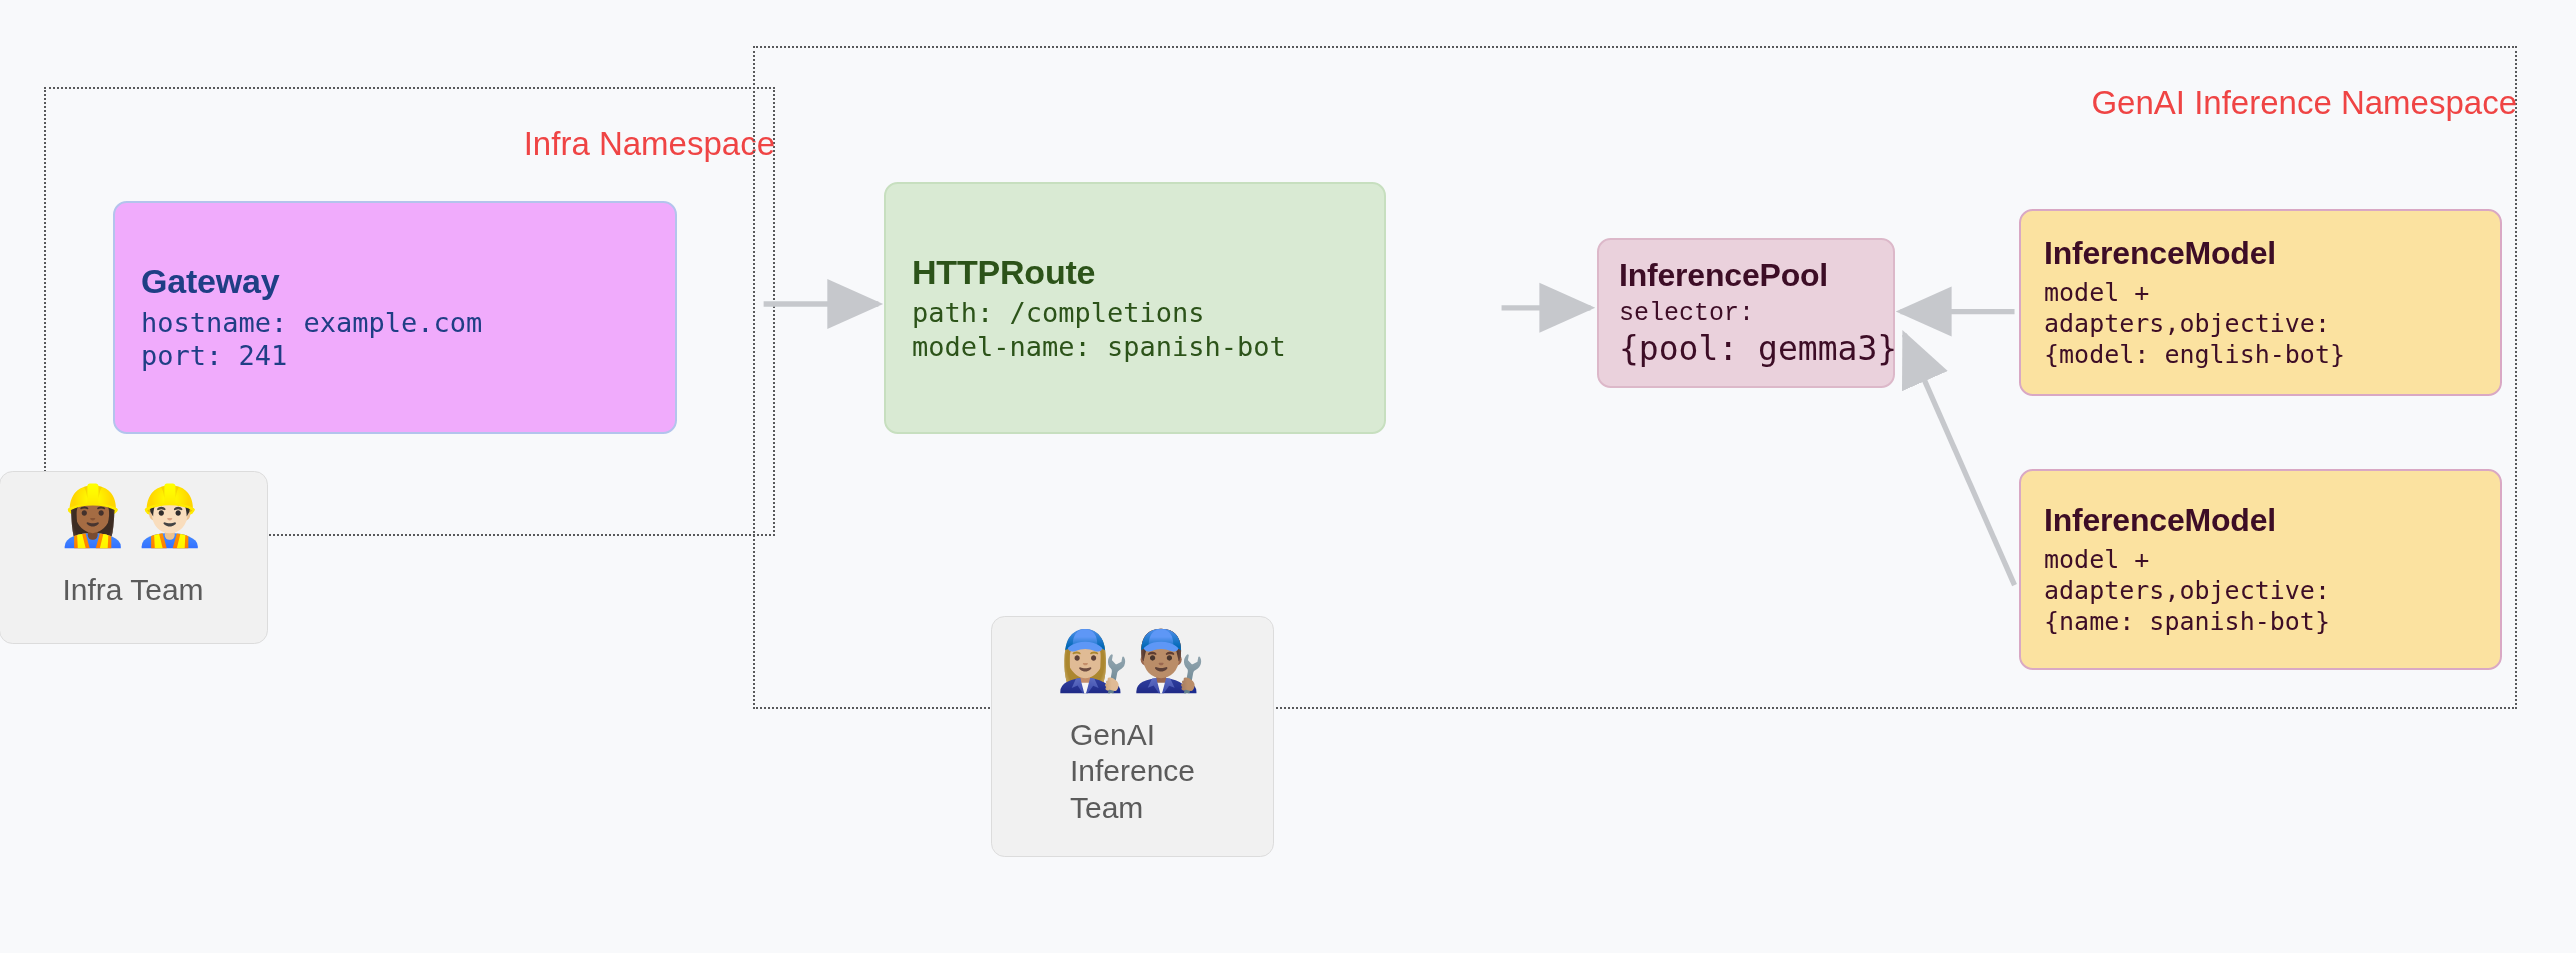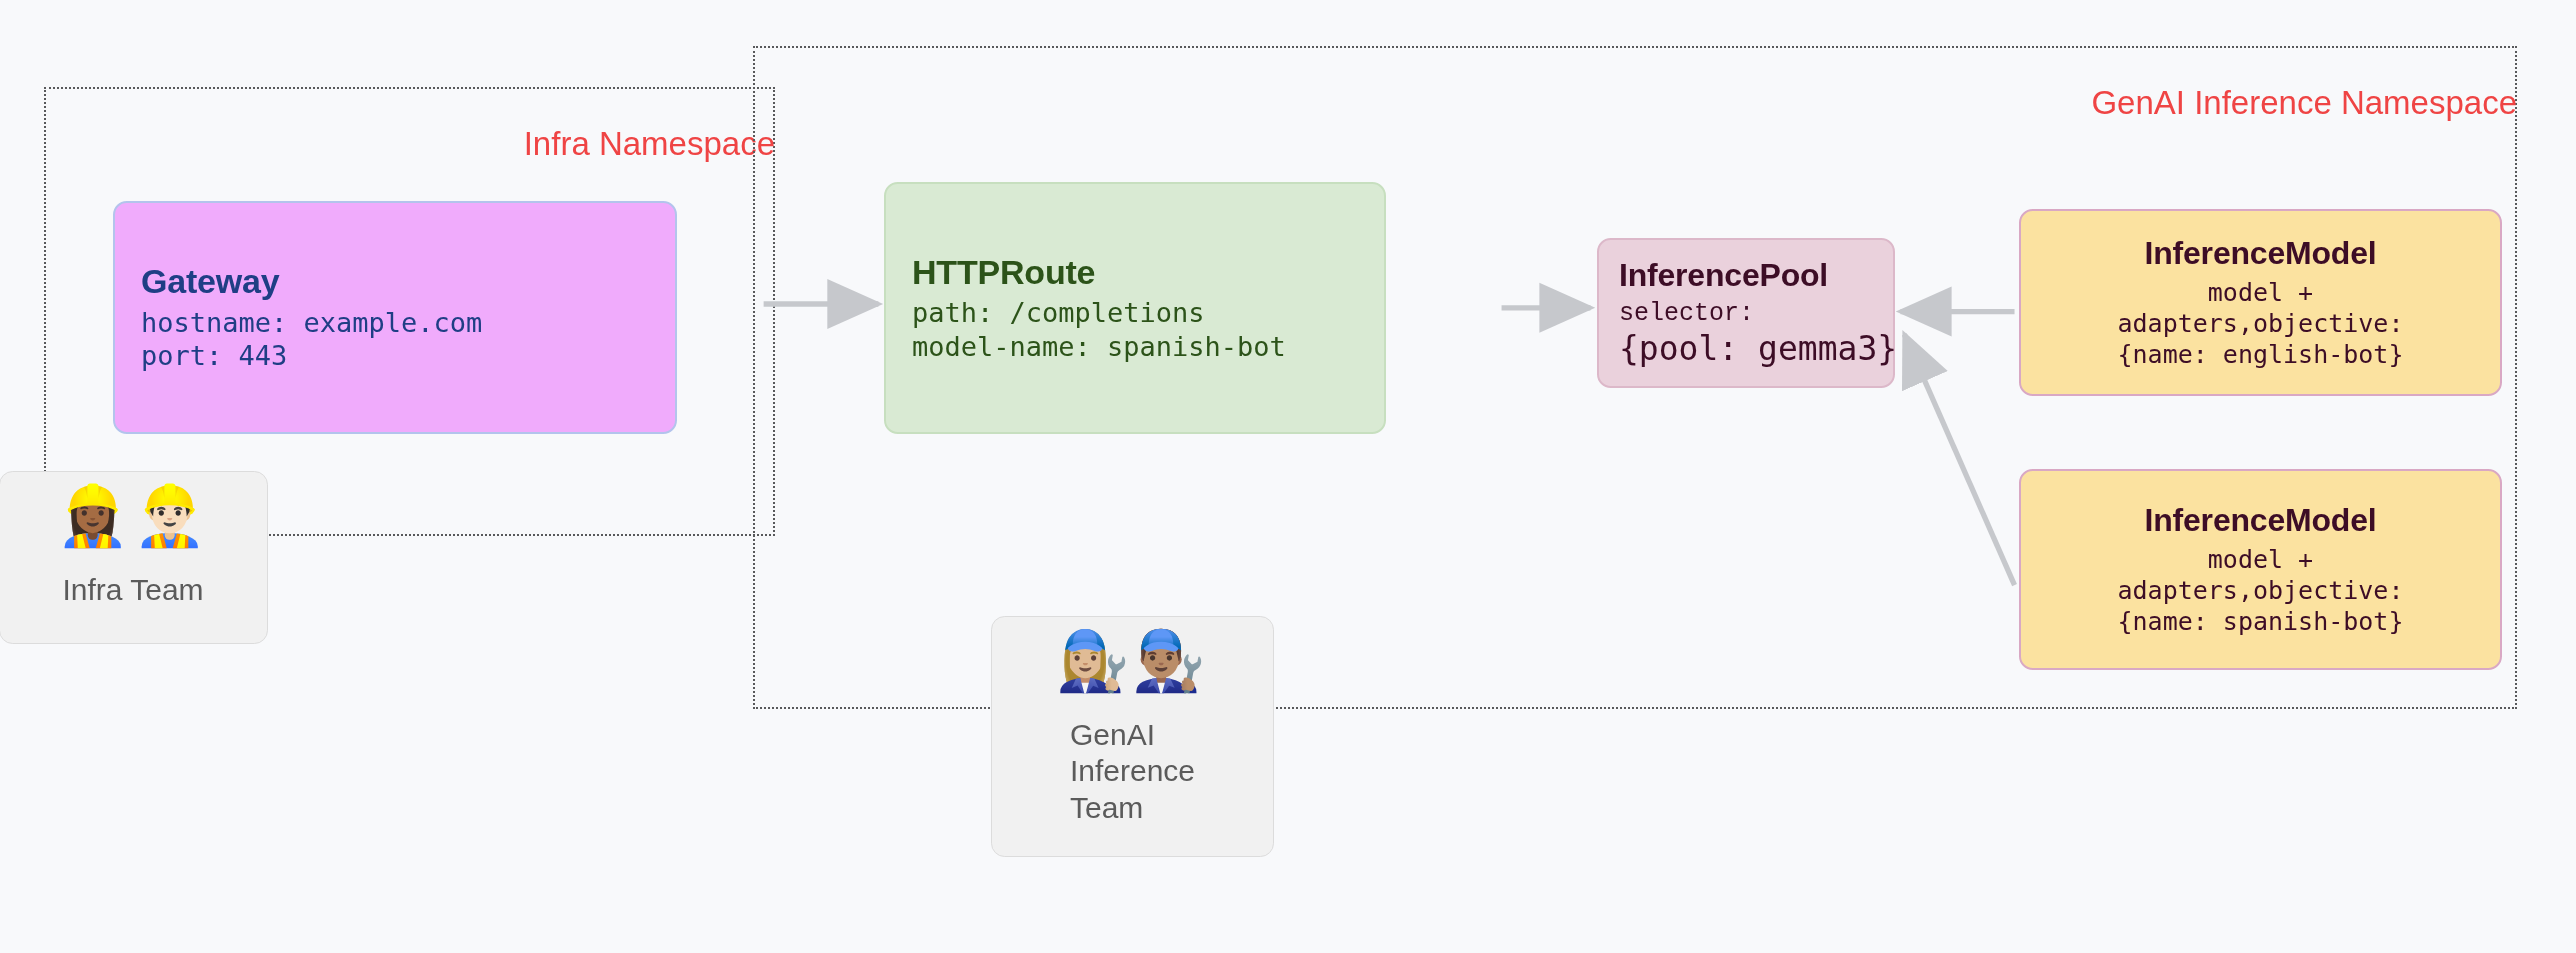--- a/index.html
+++ b/index.html
@@ -59,21 +59,21 @@
 
   
   #httproute{background:#d9ead3;border-color:#c7dfbf;}
   #httproute .title,#httproute .body{color:#2c5319;}
 
   
   #inferencepool{background:#ead1dc;border-color:#dcb8c9;}
   #inferencepool .title,#inferencepool .body{color:#3d0d26;}
 
   
-  .model{background:#fbe2a0;border-color:#d9a8c4;align-items:center;}
+  .model{background:#fbe2a0;border-color:#d9a8c4;}
   .model .title,.model .body{color:#3d0d26;}
 
   
   .team{
     position:absolute;
     box-sizing:border-box;
     background:#f1f1f1;
     border:1.5px solid #dcdcdc;
     border-radius:13.7px;
     display:flex;
@@ -125,40 +125,40 @@
     <line x1="1975" y1="405" x2="2092" y2="405" stroke="#c6c8cc" stroke-width="7" marker-end="url(#ah)"></line>
 
     <line x1="2650" y1="410" x2="2500" y2="410" stroke="#c6c8cc" stroke-width="7" marker-end="url(#ah)"></line>
 
     <line x1="2650" y1="770" x2="2505" y2="440" stroke="#c6c8cc" stroke-width="7" marker-end="url(#ah)"></line>
   </svg>
 
   <div class="node" id="gateway" style="left:113px;top:201px;width:564px;height:233px;">
     <div class="title">Gateway</div>
     <div class="body">hostname: example.com</div>
-    <div class="body">port: 443</div>
+    <div class="body">port: 241</div>
   </div>
 
   <div class="node" id="httproute" style="left:884px;top:182px;width:502px;height:252px;">
     <div class="title">HTTPRoute</div>
     <div class="body">path: /completions</div>
     <div class="body">model-name: spanish-bot</div>
   </div>
 
   <div class="node" id="inferencepool" style="left:1597px;top:238px;width:298px;height:150px;padding:13.7px 20px;">
     <div class="title" style="font-size:32px;">InferencePool</div>
     <div class="body" style="font-size:25px;font-family:Liberation Mono, monospace;">selector:</div>
     <div class="body" style="font-size:33px;">{pool: gemma3}</div>
   </div>
 
   <div class="node model" id="model-english" style="left:2019px;top:209px;width:483px;height:187px;padding:12px 23px;">
     <div class="title" style="font-size:32px;">InferenceModel</div>
     <div class="body" style="font-size:25px;">model +</div>
     <div class="body" style="font-size:25px;">adapters,objective:</div>
-    <div class="body" style="font-size:25px;">{name: english-bot}</div>
+    <div class="body" style="font-size:25px;">{model: english-bot}</div>
   </div>
 
   <div class="node model" id="model-spanish" style="left:2019px;top:469px;width:483px;height:201px;padding:12px 23px;">
     <div class="title" style="font-size:32px;">InferenceModel</div>
     <div class="body" style="font-size:25px;">model +</div>
     <div class="body" style="font-size:25px;">adapters,objective:</div>
     <div class="body" style="font-size:25px;">{name: spanish-bot}</div>
   </div>
 
   <div class="team" id="team-infra" style="left:-1.5px;top:471px;width:269px;height:173px;">

